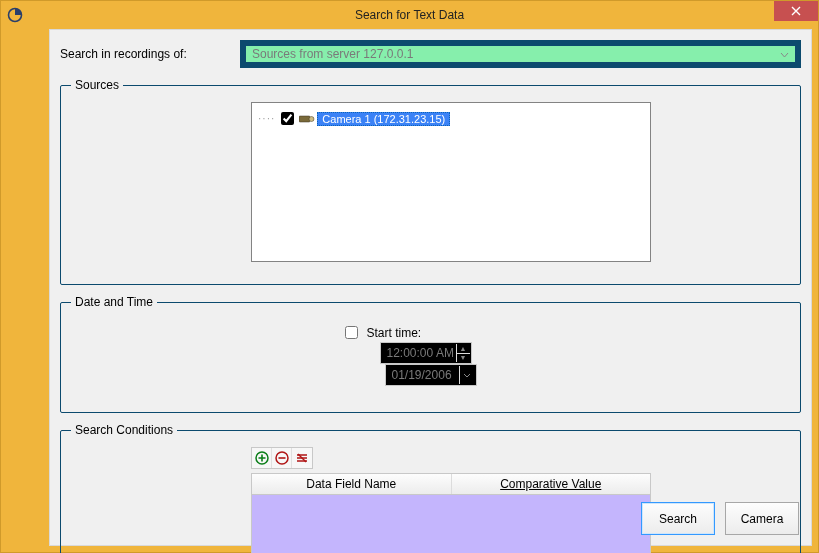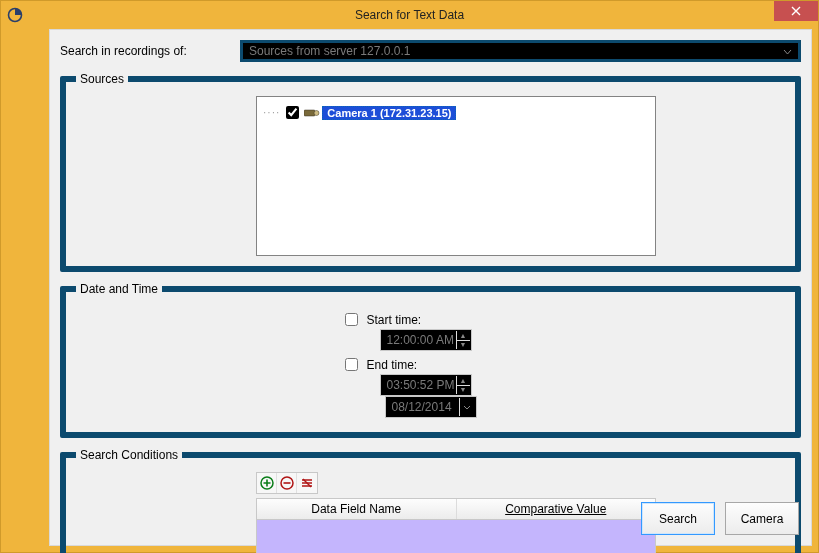--- a/index.html
+++ b/index.html
@@ -67,40 +67,40 @@
     align-items: center;
     margin-bottom: 10px;
   }
   .row-top label {
     width: 180px;
     color: #000;
   }
   .combo {
     flex: 1;
     height: 22px;
-    background: #000000;
-    border: 3px solid #0c4a6e;
+    background: #86efac;
+    border: 6px solid #0c4a6e;
     color: #7a7a7a;
     display: flex;
     align-items: center;
-    padding: 2px 6px;
+    padding: 8px 6px;
     position: relative;
   }
   .combo .chev {
     position: absolute;
     right: 6px;
     top: 50%;
     transform: translateY(-50%);
     color: #888;
   }
   fieldset {
-    border: 6px solid #0c4a6e;
+    border: 1px solid #0c4a6e;
     border-radius: 2px;
     margin: 0 0 10px 0;
-    padding: 10px 10px 10px 10px;
+    padding: 10px 10px 22px 10px;
     position: relative;
   }
   legend {
     font-size: 12px;
     color: #000;
     padding: 0 4px;
   }
   .sources-box {
     margin-left: 180px;
     width: 400px;
@@ -125,25 +125,24 @@
     width: 13px;
     height: 13px;
     accent-color: #000;
   }
   .cam-icon {
     width: 16px;
     height: 10px;
     display: inline-block;
   }
   .tree-label {
-    background: #1d4ed8;
+    background: #3b82f6;
     color: #fff;
     padding: 0 4px;
     border: 1px dotted #0a64b7;
-    font-weight: bold;
   }
   .dt-row {
     display: flex;
     align-items: center;
     margin: 4px 0;
     flex-direction: column;
   }
   .dt-row .chk-wrap {
     display: flex;
     align-items: center;
@@ -323,43 +322,30 @@
           <input type="checkbox" style="">
           <span>Start time:</span>
         </div>
         <div class="time-input">
           <span>12:00:00 AM</span>
           <div class="spinner">
             <div>▲</div>
             <div>▼</div>
           </div>
         </div>
-      </div>
-
-      <div class="dt-row">
-        <div class="chk-wrap">
-          <input type="checkbox" style="">
-          <span>End time:</span>
-        </div>
-        <div class="time-input">
-          <span>03:50:52 PM</span>
-          <div class="spinner">
-            <div>▲</div>
-            <div>▼</div>
-          </div>
-        </div>
         <div class="date-input">
-          <span>08/12/2014</span>
+          <span>01/19/2006</span>
           <div class="date-chev">
             <svg width="8" height="5" viewBox="0 0 8 5">
                 <path d="M1 1 L4 4 L7 1" fill="none" stroke="#888" stroke-width="1"></path>
               </svg>
           </div>
         </div>
       </div>
+
     </fieldset>
 
     <fieldset class="fieldset-conditions">
       <legend>Search Conditions</legend>
       <div class="cond-body">
         <div class="toolbar">
           <div class="tbtn">
             <svg width="14" height="14" viewBox="0 0 14 14">
                 <circle cx="7" cy="7" r="6" fill="none" stroke="#0a7d18" stroke-width="1.5"></circle>
                 <path d="M7 3.5 V10.5 M3.5 7 H10.5" stroke="#0a7d18" stroke-width="1.6"></path>

